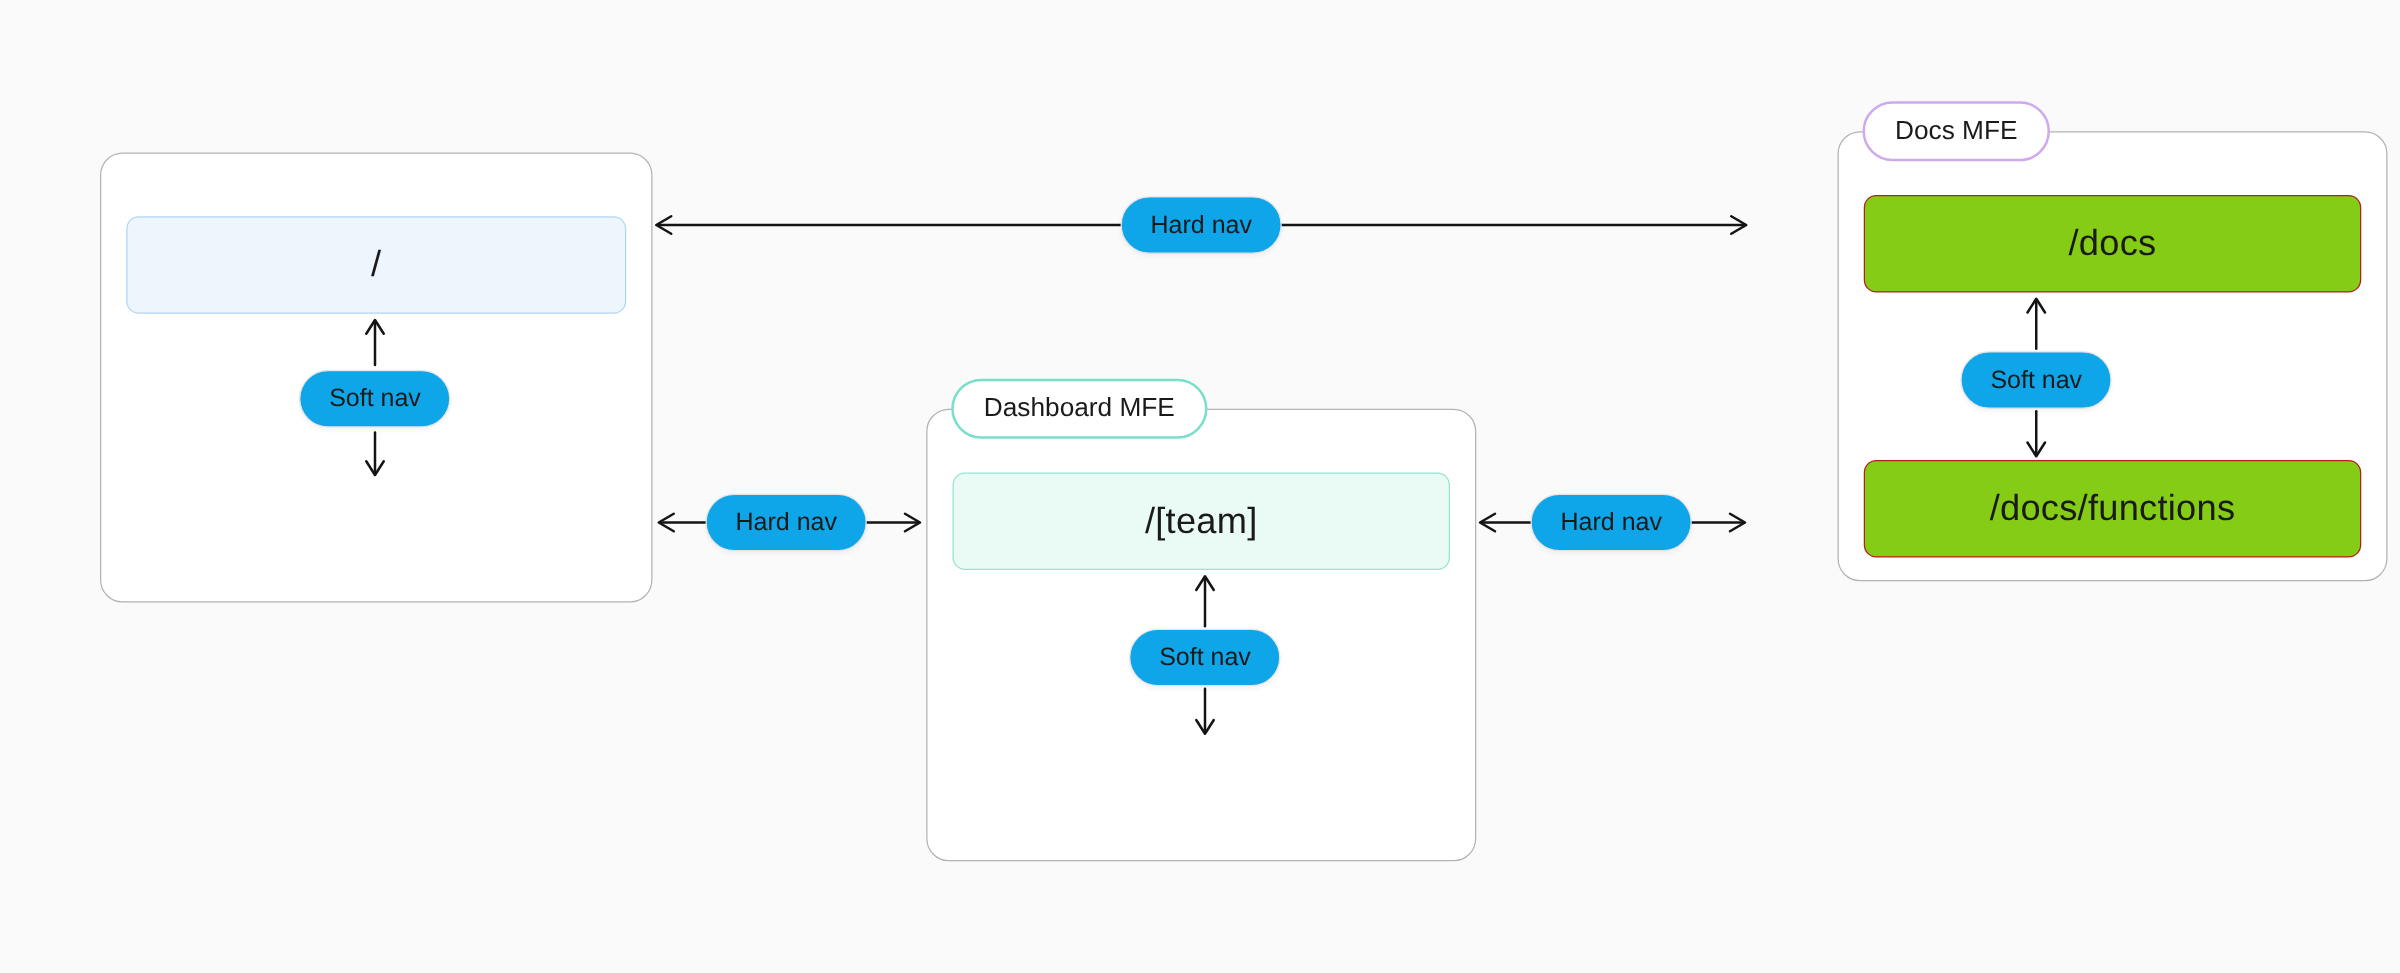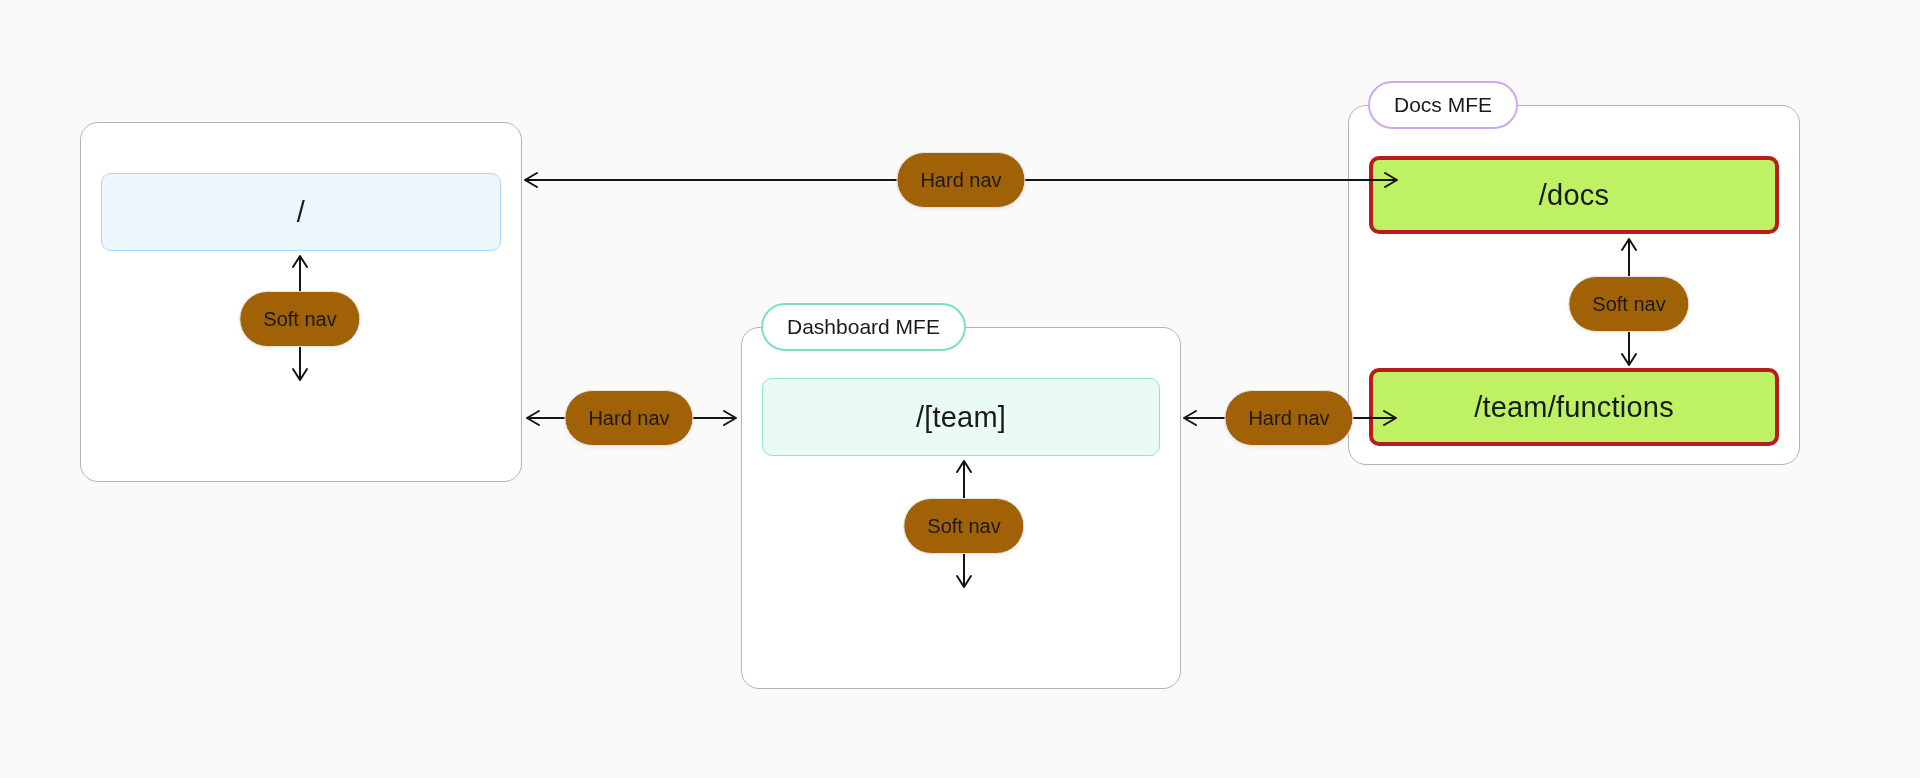--- a/index.html
+++ b/index.html
@@ -8,46 +8,46 @@
     background:#fafafa;
     font-family:"Liberation Sans", sans-serif;
     color:#1a1a1a;
   }
   .panel{
     position:absolute;background:#ffffff;border:1px solid #b3b3b3;
     border-radius:18px;z-index:1;
   }
   .panel-marketing{left:80px;top:122px;width:440px;height:358px;}
   .panel-dashboard{left:741px;top:327px;width:438px;height:360px;}
-  .panel-docs{left:1348px;top:105px;width:438px;height:358px;padding-left:12px;}
+  .panel-docs{left:1470px;top:105px;width:438px;height:358px;}
   .badge{
     position:absolute;top:-25px;left:19px;height:48px;
     display:inline-flex;align-items:center;
     padding:0 24px;background:#ffffff;border-radius:999px;
     font-size:21px;white-space:nowrap;z-index:6;
     box-sizing:border-box;border:2px solid transparent;
   }
   .panel-marketing .badge{border-color:#8ec8f4;}
   .panel-dashboard .badge{border-color:#77dfca;text-align:center;}
   .panel-docs .badge{border-color:#cfa9ef;}
   .route{
     position:absolute;left:20px;right:20px;height:78px;
     border-radius:10px;display:flex;align-items:center;justify-content:center;
     font-size:29px;letter-spacing:.2px;box-sizing:border-box;
   }
   .panel-marketing .route{background:#edf5fd;border:1px solid #b0d6f6;}
   .panel-dashboard .route{background:#eafaf5;border:1px solid #93e3d1;}
-  .panel-docs .route{background:#bef264;border:4px solid #b91c1c;}
+  .panel-docs .route{background:#84cc16;border:1px solid #b91c1c;}
   .route.r1{top:50px;}
   .route.r2{bottom:18px;}
   .arrows{position:absolute;left:0;top:0;z-index:4;pointer-events:none;}
   .pill{
     position:absolute;transform:translate(-50%,-50%);
-    height:56px;display:inline-flex;align-items:center;justify-content:center;
-    padding:0 23px;background:#a16207;border:1px solid #e4e4e4;border-radius:999px;
+    height:46px;display:inline-flex;align-items:center;justify-content:center;
+    padding:0 23px;background:#0ea5e9;border:1px solid #e4e4e4;border-radius:999px;
     font-size:20px;white-space:nowrap;z-index:5;
     box-shadow:0 2px 4px rgba(0,0,0,.05);box-sizing:border-box;
   }
   .pill-soft-marketing{left:300px;top:319px;}
   .pill-soft-dashboard{left:964px;top:526px;}
   .pill-soft-docs{left:1629px;top:304px;}
   .pill-hard-top{left:961px;top:180px;}
   .pill-hard-left{left:629px;top:418px;}
   .pill-hard-right{left:1289px;top:418px;}
 </style>
@@ -72,21 +72,21 @@
   </div>
 
   <div class="panel panel-docs">
     <div class="badge">
       <span>Docs MFE</span>
     </div>
     <div class="route r1">
       <span>/docs</span>
     </div>
     <div class="route r2">
-      <span>/team/functions</span>
+      <span>/docs/functions</span>
     </div>
   </div>
 
   <svg class="arrows" width="1920" height="778" viewBox="0 0 1920 778">
     <g stroke="#141414" stroke-width="2" fill="none" stroke-linecap="round" stroke-linejoin="round">
 
       <g>
         <path d="M526,180 L1396,180"></path>
         <path d="M537,173 L525,180 L537,187"></path>
         <path d="M1385,173 L1397,180 L1385,187"></path>

